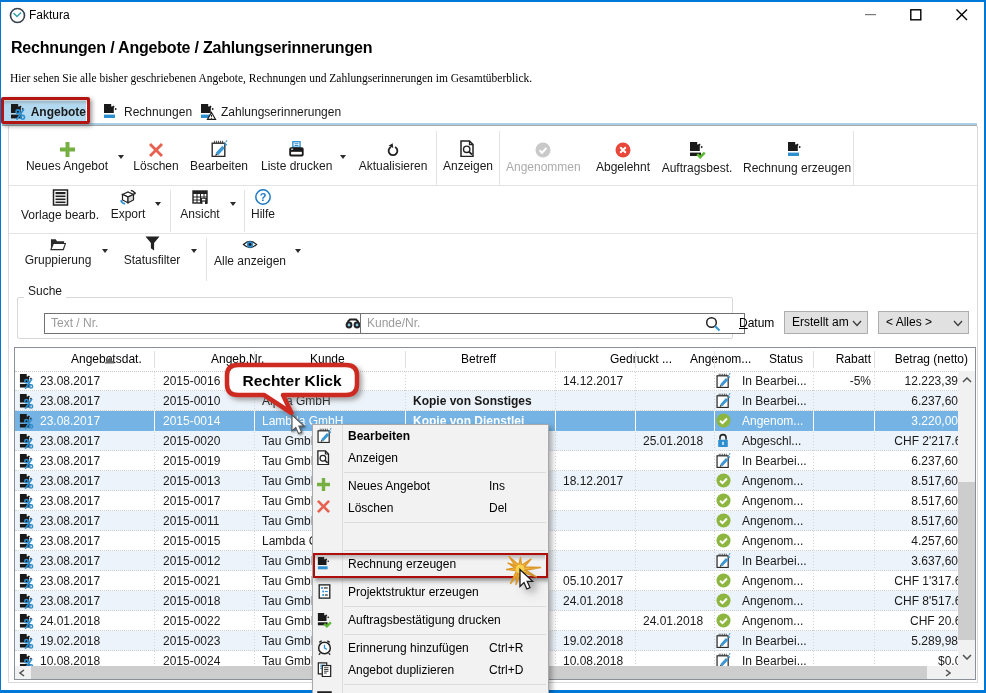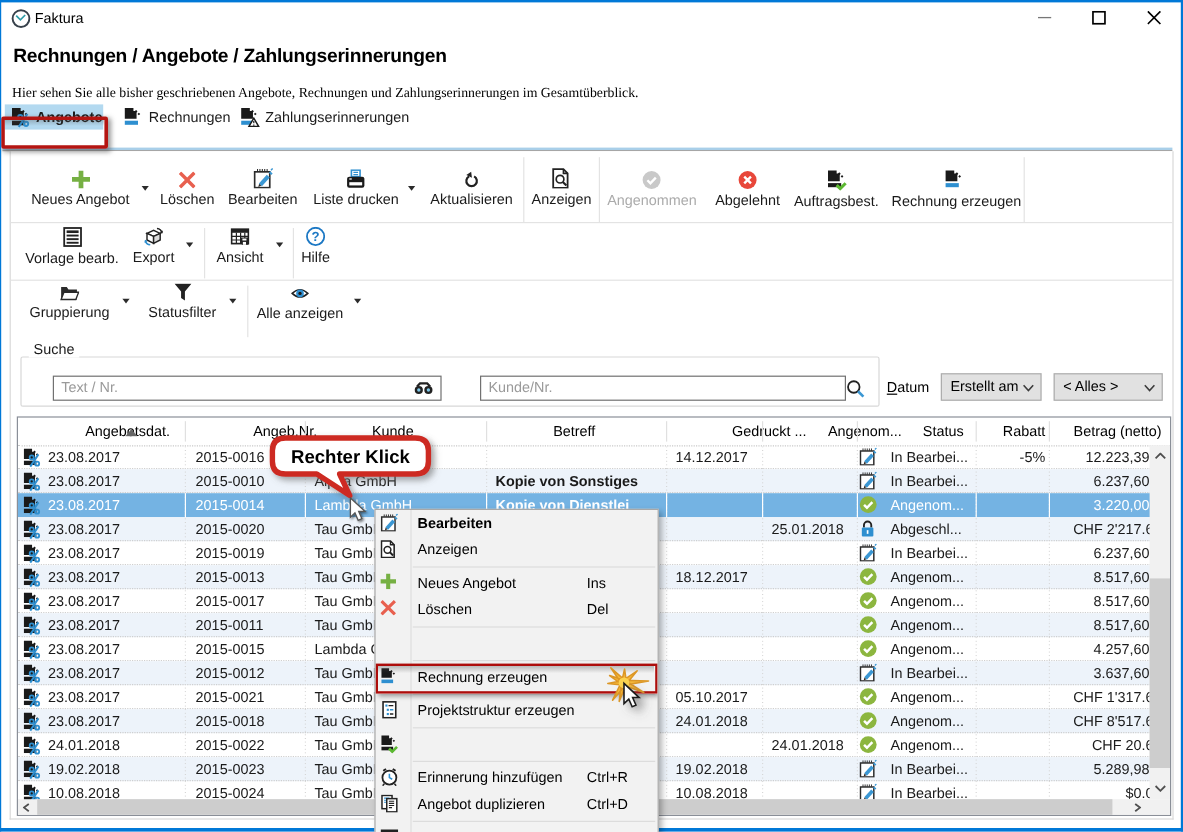--- a/index.html
+++ b/index.html
@@ -8,21 +8,21 @@
 #win { position:absolute; left:0; top:0; width:986px; height:693px; background:#fff; }
 .winborder { position:absolute; background:#0078d7; z-index:30; }
 .abs { position:absolute; }
 
 #titlebar { position:absolute; left:0; top:0; width:983px; height:30px; background:#fff; }
 #title-text { position:absolute; left:29px; top:8px; font-size:12px; color:#000; }
 
 #heading { position:absolute; left:11px; top:39px; font-size:16px; font-weight:bold; color:#000; letter-spacing:-0.2px; }
 #subtitle { position:absolute; left:10px; top:72px; font-size:11.5px; color:#000;font-family:Liberation Serif, serif; }
 
-.tab { position:absolute; top:87px; height:21px; display:flex; align-items:center; }
+.tab { position:absolute; top:101px; height:21px; display:flex; align-items:center;justify-content:flex-end; }
 #tab1 { left:4px; width:82px; background:#b3d9f0; font-weight:bold; padding-left:5px; }
 #tabline-blue { position:absolute; left:2px; top:123px; width:975px; height:2px; background:#a9cfe9; }
 #tabline-gray { position:absolute; left:2px; top:125px; width:975px; height:1px; background:#a6a6a6; }
 #redbox1 { position:absolute; left:1px; top:97px; width:89px; height:27px; border:3px solid #b51512; border-radius:2px; box-shadow:2px 2px 4px rgba(70,70,70,0.55); z-index:20; }
 #redbox1::after { content:""; position:absolute; left:0; top:0; width:83px; height:5px; background:linear-gradient(rgba(80,80,80,0.3), rgba(80,80,80,0)); }
 
 #panel { position:absolute; left:8px; top:126px; width:970px; height:557px; background:#fff; border-left:1px solid #d9d9d9; border-right:1px solid #d9d9d9; border-bottom:1px solid #d9d9d9; }
 .hsep { position:absolute; background:#e3e3e3; height:1px; }
 .vsep { position:absolute; background:#e3e3e3; width:1px; }
 
@@ -340,21 +340,21 @@
         <use href="#ic-eye"></use>
       </svg>Alle anzeigen</div>
   <div class="drop" style="left:295px;top:249px"></div>
 
   <div id="fieldset"></div>
   <div id="suche-label">Suche</div>
   <div class="sinput" style="left:44px;width:324px">Text / Nr.</div>
   <svg class="abs" style="left:344px;top:317px" width="17" height="13" viewBox="0 0 16 13">
       <use href="#ic-binoc"></use>
     </svg>
-  <div class="sinput" style="left:400px;width:305px">Kunde/Nr.</div>
+  <div class="sinput" style="left:360px;width:385px">Kunde/Nr.</div>
   <svg class="abs" style="left:705px;top:316px" width="16" height="16" viewBox="0 0 16 16">
       <use href="#ic-mag"></use>
     </svg>
   <div class="abs" style="left:739px;top:316px;font-size:12px;color:#000"><span style="text-decoration:underline">D</span>atum</div>
   <div class="combo" style="left:784px;width:84px">Erstellt am<svg style="position:absolute;right:5px;top:8px" width="10" height="7">
         <path d="M1 1 L5 5.5 L9 1" fill="none" stroke="#3c3c3c" stroke-width="1.3"></path>
       </svg></div>
   <div class="combo" style="left:878px;width:91px">&lt; Alles &gt;<svg style="position:absolute;right:5px;top:8px" width="10" height="7">
         <path d="M1 1 L5 5.5 L9 1" fill="none" stroke="#3c3c3c" stroke-width="1.3"></path>
       </svg></div>
@@ -664,20 +664,21 @@
         <svg class="mic" width="15" height="15" viewBox="0 0 16 17">
           <use href="#ic-listdoc"></use>
         </svg>
         <span class="lbl" style="">Projektstruktur erzeugen</span>
       </div>
       <div class="msep" style="top:181px"></div>
       <div class="mi" style="top:184px;">
         <svg class="mic" width="15" height="16" viewBox="0 0 17 18">
           <use href="#prn-green"></use>
         </svg>
+        <span class="lbl" style="">Auftragsbestätigung drucken</span>
       </div>
       <div class="msep" style="top:209px"></div>
       <div class="mi" style="top:212px;">
         <svg class="mic" width="15" height="15" viewBox="0 0 16 16">
           <use href="#ic-clock"></use>
         </svg>
         <span class="sc">Ctrl+R</span>
         <span class="lbl" style="">Erinnerung hinzufügen</span>
       </div>
       <div class="mi" style="top:234px;">

